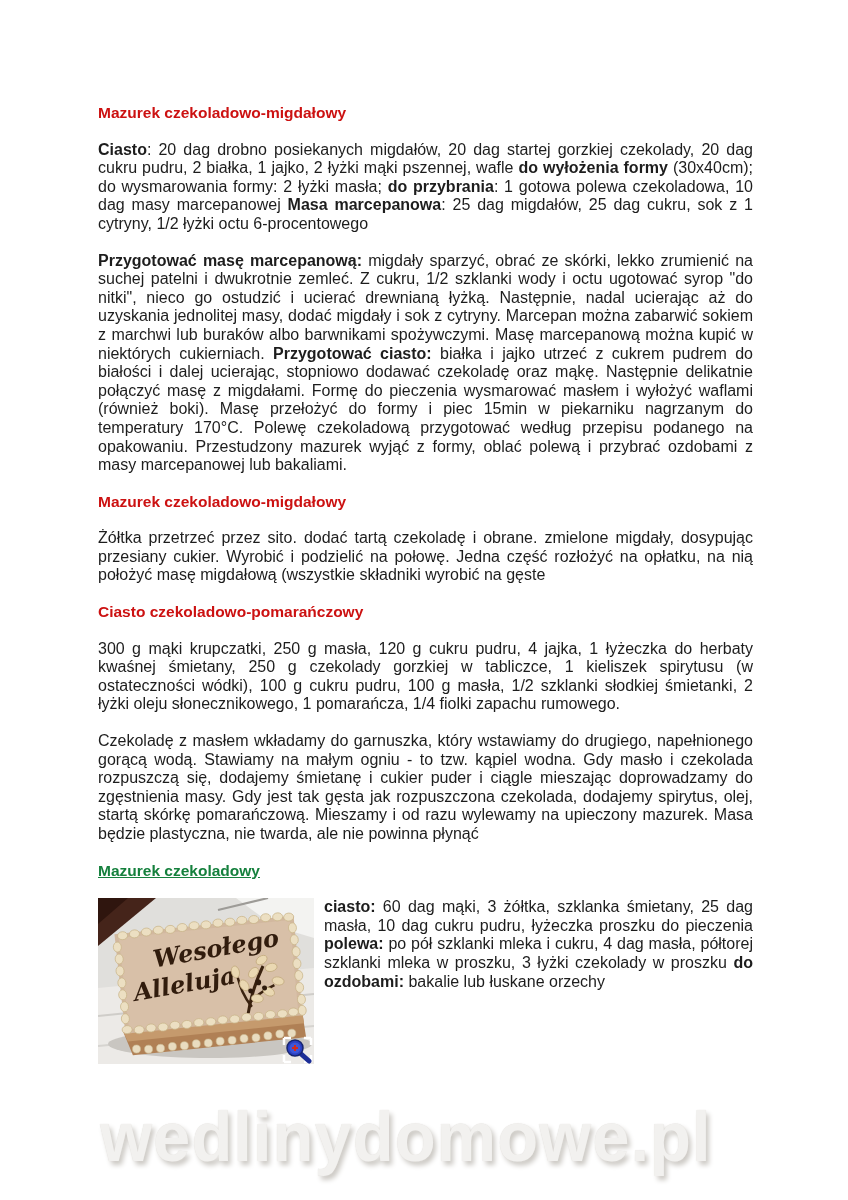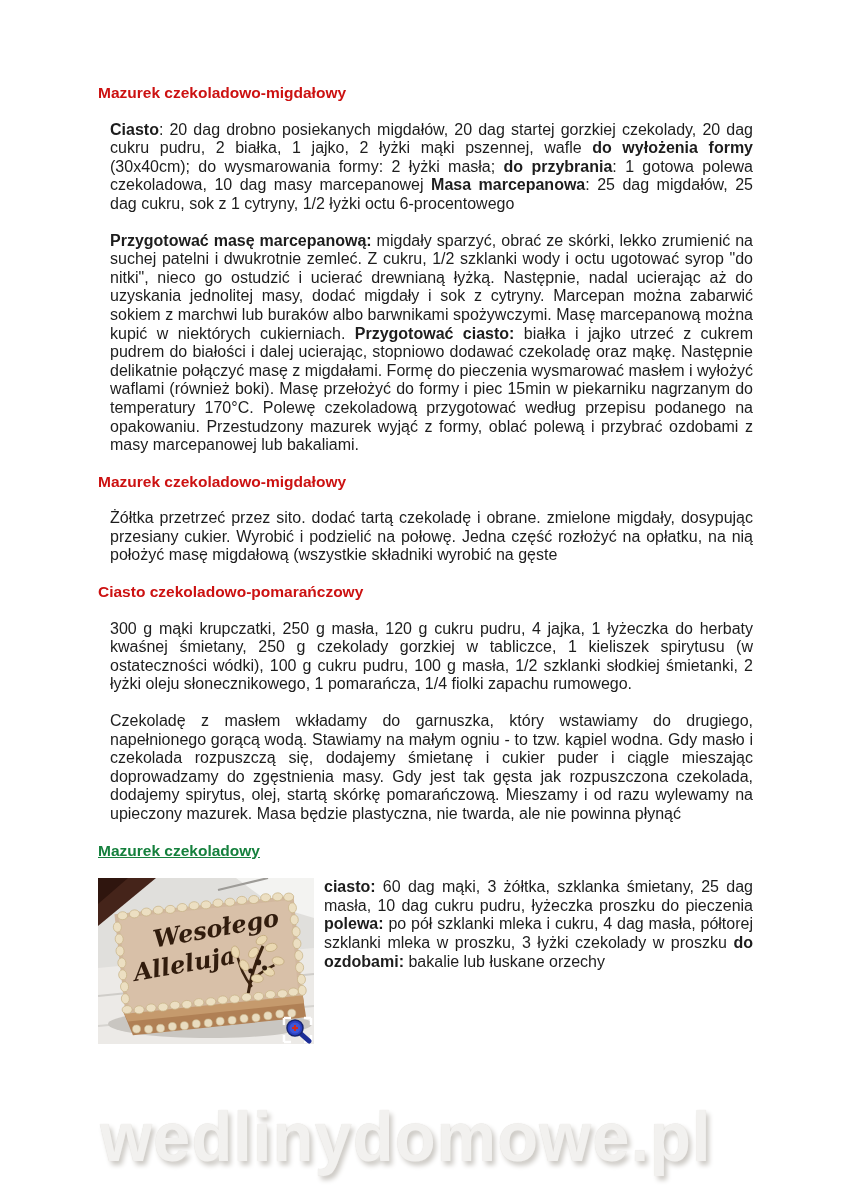--- a/index.html
+++ b/index.html
@@ -5,28 +5,28 @@
   html,body{margin:0;padding:0;background:#ffffff;}
   body{
     width:848px;height:1200px;
     font-family:"Liberation Sans", sans-serif;
     -webkit-font-smoothing:antialiased;
   }
   .page{
     position:relative;width:848px;height:1200px;background:#ffffff;overflow:hidden;
   }
   .content{
-    position:absolute;left:98px;top:84px;width:655px;
+    position:absolute;left:98px;top:104px;width:655px;
     color:#1d1d1d;font-size:16px;line-height:18.6px;
   }
   .recipe-heading{
     font-size:15.5px;font-weight:bold;margin:0 0 18px 0;line-height:18.6px;
   }
   .para{
-    text-align:justify;margin:0 0 18px 12px;
+    text-align:justify;margin:0 0 18px 0;
   }
   .para b{font-weight:bold;}
   .cake-figure{
     float:left;width:216px;height:166px;margin:2px 10px 2px 0;
     position:relative;
   }
   .cake-figure svg{display:block;}
   .watermark{
     position:absolute;left:100px;top:1098px;width:660px;
     font-size:67px;font-weight:bold;letter-spacing:1px;white-space:nowrap;

